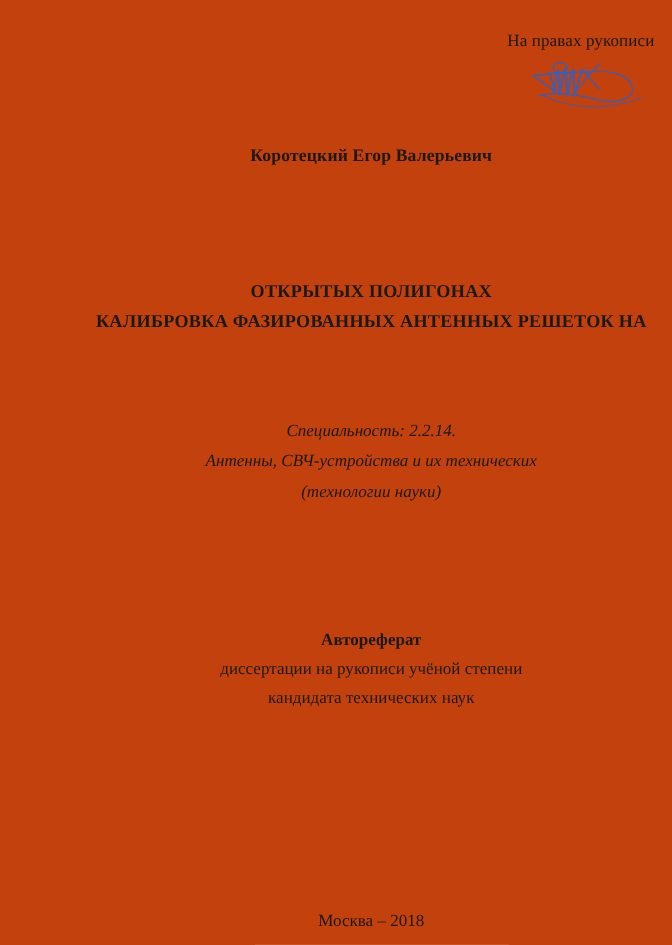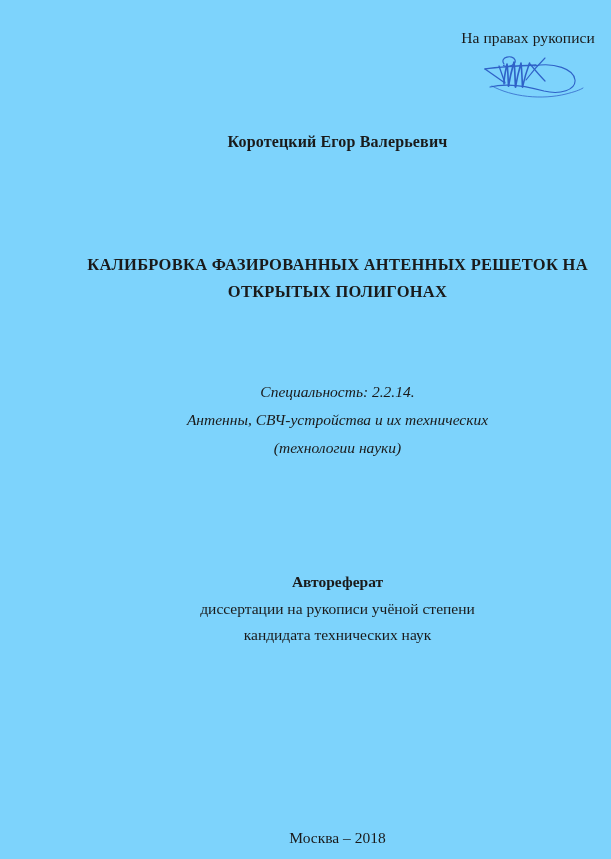--- a/index.html
+++ b/index.html
@@ -6,21 +6,21 @@
   html, body {
     margin: 0;
     padding: 0;
     background: #ffffff;
   }
 
   .page {
     position: relative;
     width: 611px;
     height: 859px;
-    background: #7dd3fc;
+    background: #c2410c;
     overflow: hidden;
     font-family: "Liberation Serif", "DejaVu Serif", serif;
     color: #1a1a1a;
     -webkit-font-smoothing: antialiased;
   }
 
   
   .manuscript-block {
     position: absolute;
     top: 28px;
@@ -138,22 +138,22 @@
 
           <path d="M10 36 C30 47 60 50 84 44 C92 42 98 40 101 38" stroke-width="0.9" opacity="0.85"></path>
         </g>
       </svg>
     </div>
   </div>
 
   <div class="col author">Коротецкий Егор Валерьевич</div>
 
   <div class="col doc-title">
+    <span class="t-line">ОТКРЫТЫХ ПОЛИГОНАХ</span>
     <span class="t-line">КАЛИБРОВКА ФАЗИРОВАННЫХ АНТЕННЫХ РЕШЕТОК НА</span>
-    <span class="t-line">ОТКРЫТЫХ ПОЛИГОНАХ</span>
   </div>
 
   <div class="col specialty">
     <span class="s-line">Специальность: 2.2.14.</span>
     <span class="s-line">Антенны, СВЧ-устройства и их технических</span>
     <span class="s-line">(технологии науки)</span>
   </div>
 
   <div class="col abstract">
     <span class="a-head">Автореферат</span>

